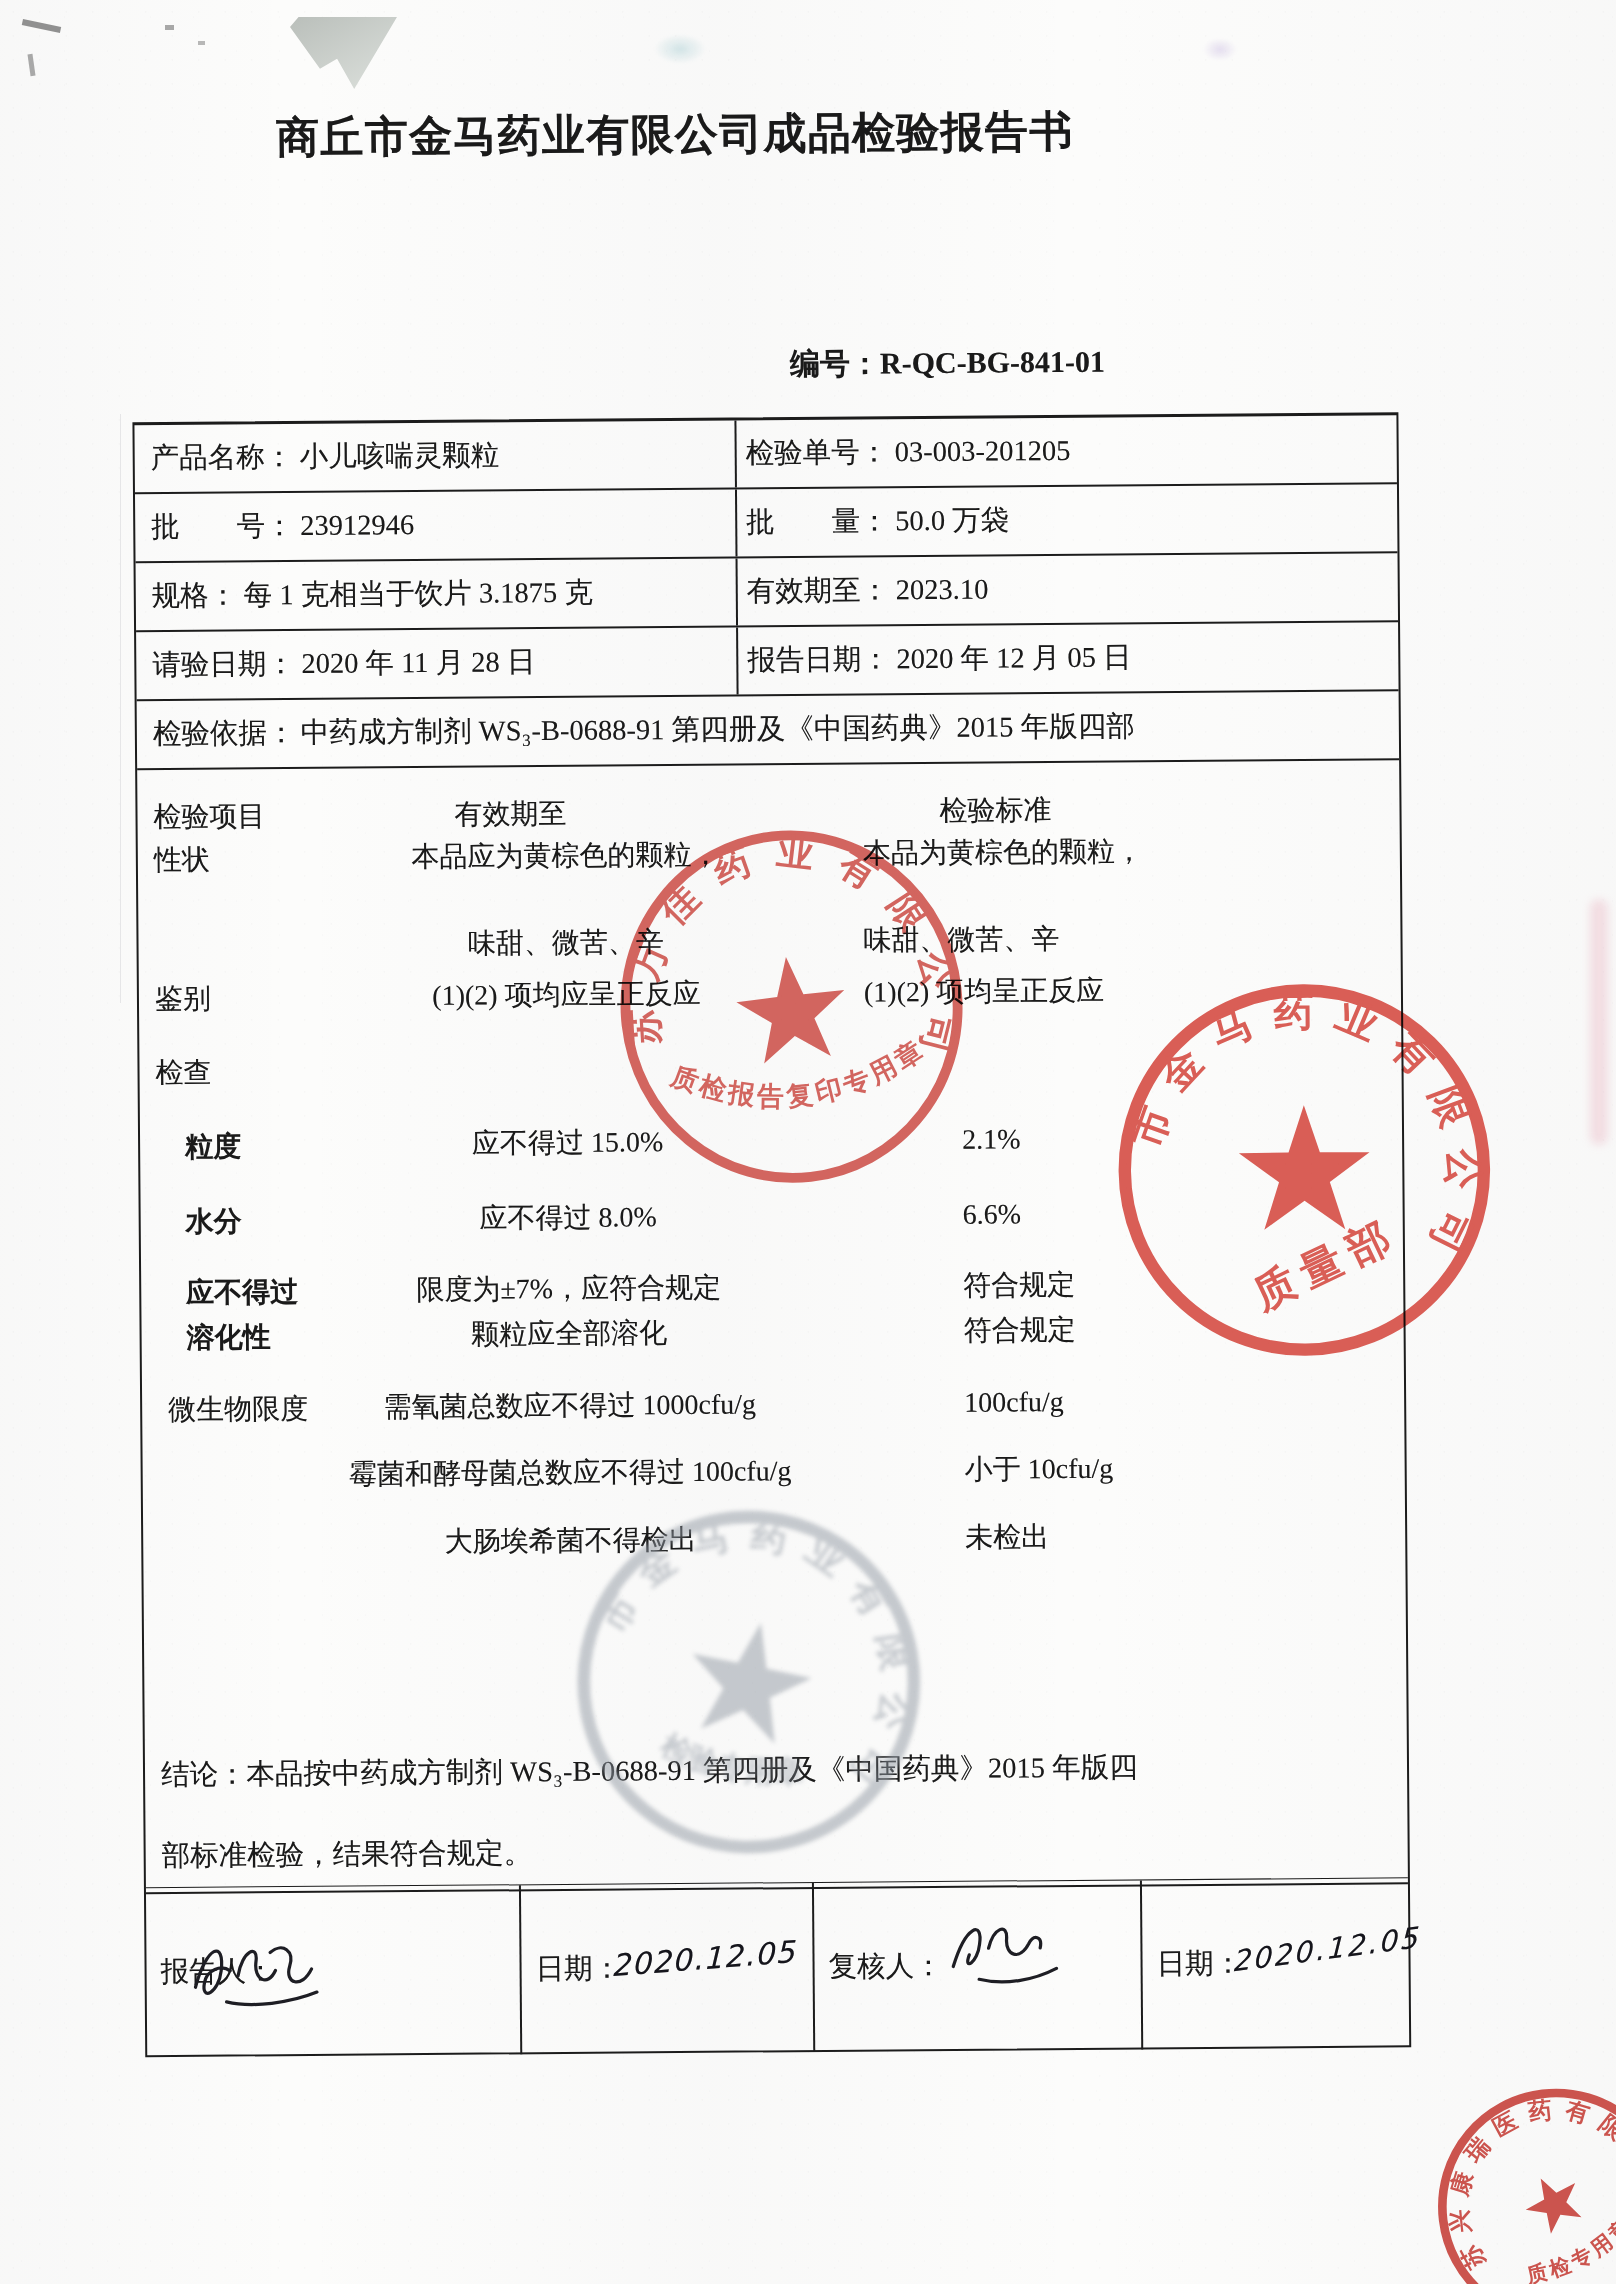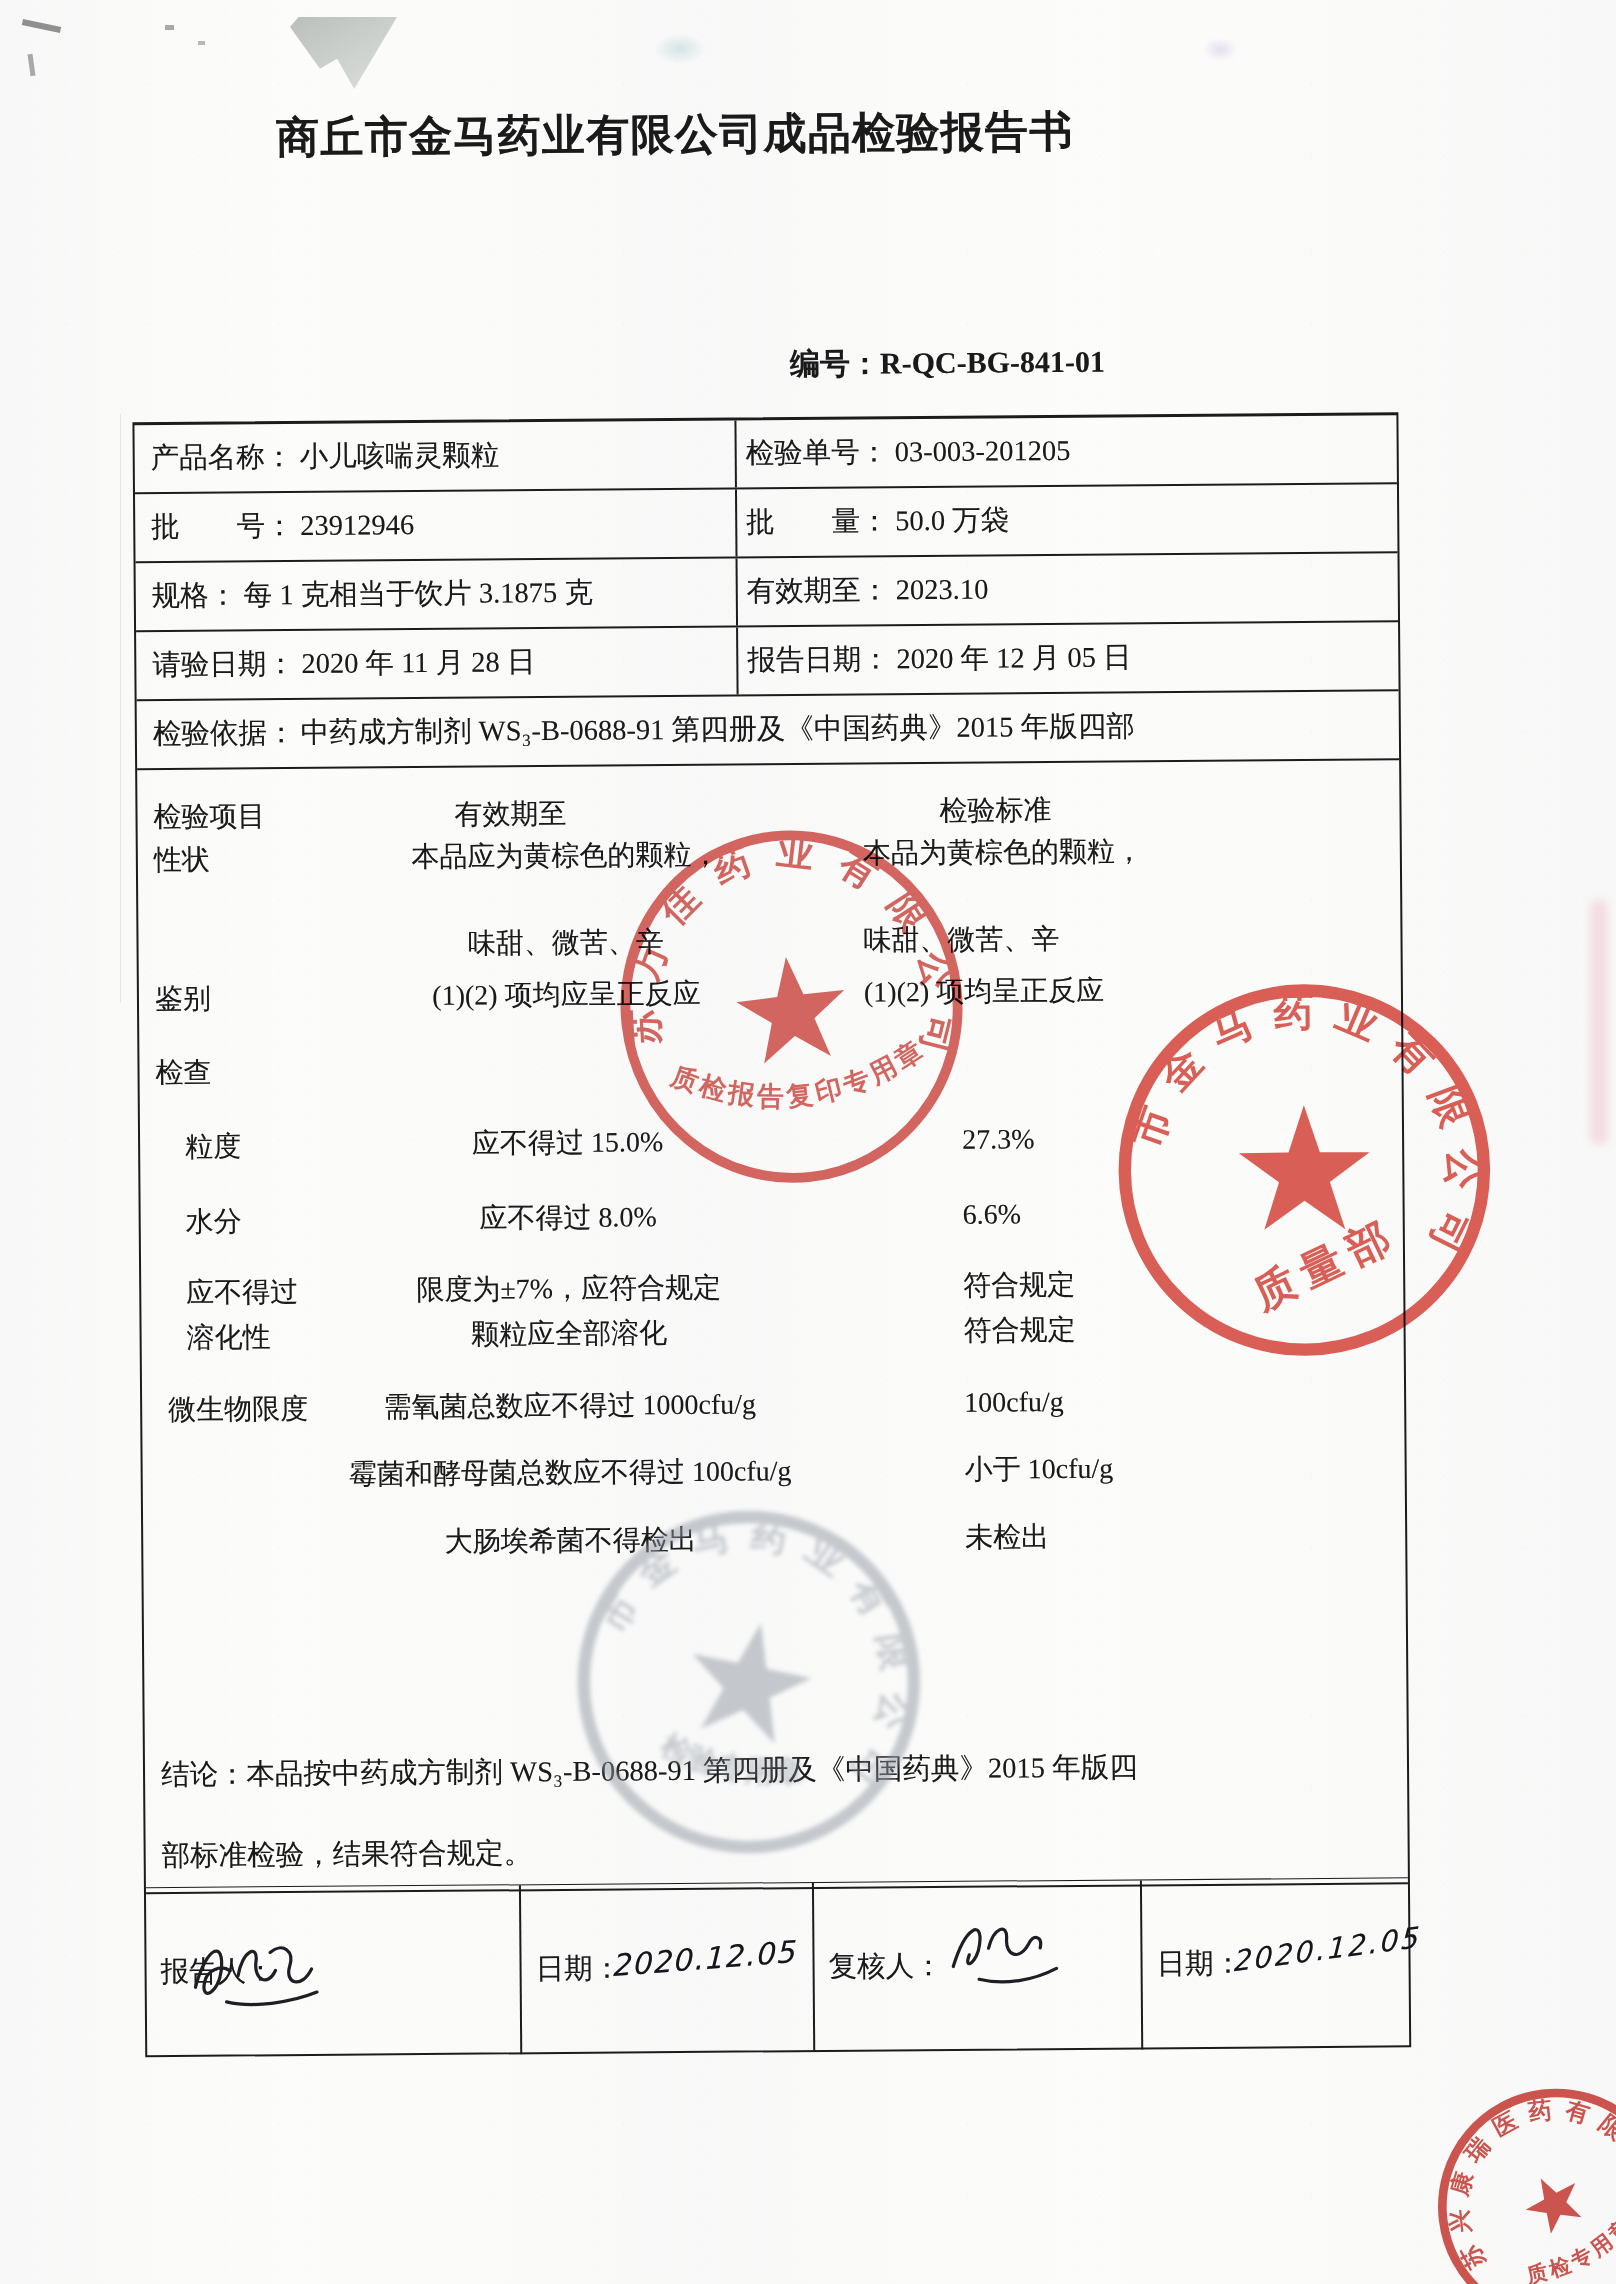--- a/index.html
+++ b/index.html
@@ -43,21 +43,21 @@
   .trow:nth-child(2){top:210px;}
   .trow:nth-child(3){top:284px;}
   .trow:nth-child(4){top:358px;}
   .trow:nth-child(5){top:433px;}
   .trow:nth-child(6){top:504px;}
   .trow:nth-child(7){top:549px;}
   .trow:nth-child(8){top:621px;}
   .trow:nth-child(9){top:688px;}
   .trow:nth-child(10){top:756px;}
   .c-item{position:absolute; left:16px; top:0; white-space:nowrap;}
-  .trow.i1 .c-item{left:45px;}
+  .trow.i1 .c-item{left:45px;font-weight:bold;}
   .trow.i2 .c-item{left:26px;}
   .c-std{position:absolute; left:159px; top:0; width:537px; text-align:center;}
   .c-res{position:absolute; left:822px; top:0; white-space:nowrap;}
   .trow.flush .c-res{left:725px;}
   .line{line-height:36px; white-space:nowrap;}
   .line + .line{margin-top:51px;}
 
   .concl{position:absolute; left:16px; white-space:nowrap; font-size:28.5px;}
   .concl.l1{top:986px;}
   .concl.l2{top:1067px;}
@@ -161,21 +161,21 @@
               <span class="c-item">检查</span>
               <div class="c-std"></div>
               <div class="c-res"></div>
             </div>
             <div class="trow i1">
               <span class="c-item">粒度</span>
               <div class="c-std">
                 <div class="line">应不得过 15.0%</div>
               </div>
               <div class="c-res">
-                <div class="line">27.3%</div>
+                <div class="line">2.1%</div>
               </div>
             </div>
             <div class="trow i1">
               <span class="c-item">水分</span>
               <div class="c-std">
                 <div class="line">应不得过 8.0%</div>
               </div>
               <div class="c-res">
                 <div class="line">6.6%</div>
               </div>

